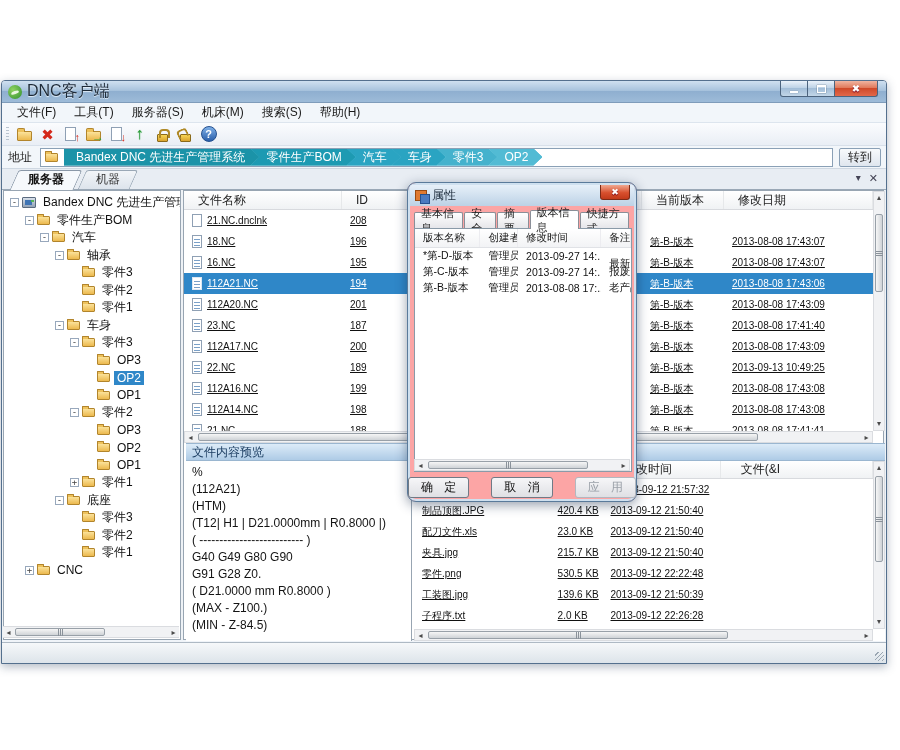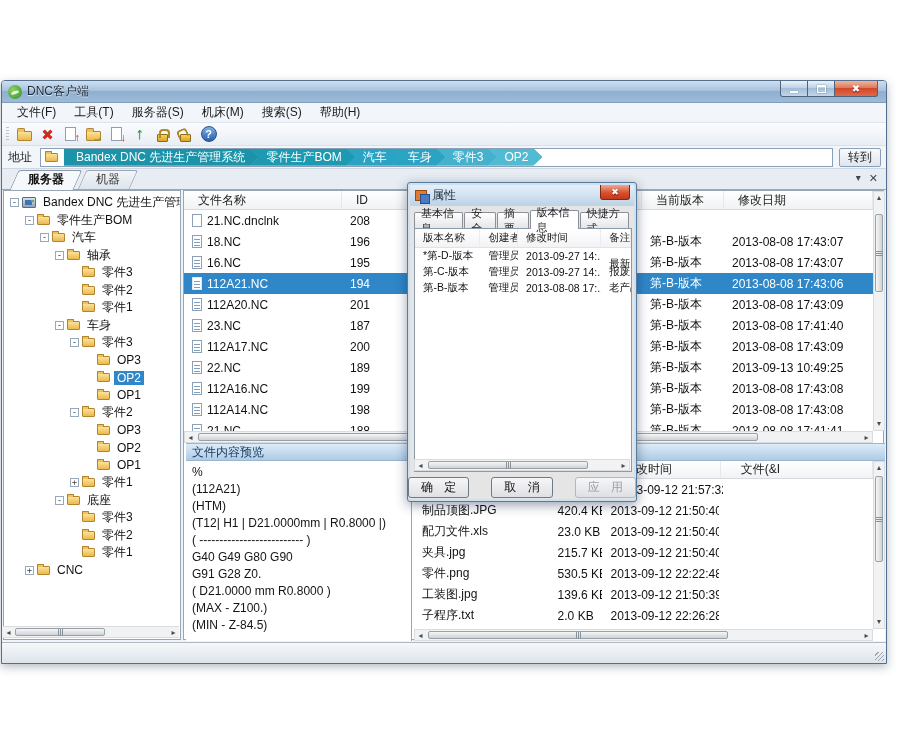--- a/index.html
+++ b/index.html
@@ -10,21 +10,21 @@
   .window { position:absolute; left:1px; top:80px; width:886px; height:584px;
             border:1px solid #54708e; border-radius:4px 4px 0 0;
             box-shadow:0 3px 10px rgba(40,60,90,.35); background:#f0f4f9; }
   .titlebar { position:absolute; left:0; top:0; width:100%; height:22px;
             background:linear-gradient(#cfe0f0 0%, #a8c3dd 45%, #8fafd0 50%, #9dbbd8 100%);
             border-bottom:1px solid #7f9cba; border-radius:3px 3px 0 0; display:flex; align-items:center; }
   .app-icon { width:14px; height:14px; margin:0 5px 0 6px; border-radius:50%;
             background:radial-gradient(circle at 35% 35%, #8fd35f, #2f8f2f); position:relative; }
   .app-icon::after { content:""; position:absolute; left:3px; top:6px; width:8px; height:3px;
             background:#eaf6e0; border-radius:50% 50% 50% 50%/60% 60% 40% 40%; transform:rotate(-20deg); }
-  .title-text { font-size:12px; color:#1d2a38; text-shadow:0 1px 1px #e8f2fb; }
+  .title-text { font-size:16px; color:#1d2a38; text-shadow:0 1px 1px #e8f2fb; }
   .win-controls { position:absolute; right:8px; top:0; display:flex; }
   .wbtn { height:16px; border:1px solid #4c647e; border-top:none; display:flex; align-items:center;
           justify-content:center; background:linear-gradient(#eaf2fa,#b9cfe4 50%,#a3bed8 50%,#c2d6e8); }
   .wbtn.min { width:28px; border-radius:0 0 0 3px; }
   .wbtn.max { width:26px; border-left:none; border-right:none; }
   .wbtn.close { width:44px; border-radius:0 0 3px 0;
           background:linear-gradient(#f0b4a0,#e07a5c 45%,#cf4a2a 50%,#e2684a); }
   .glyph-min { width:8px; height:2px; background:#fff; box-shadow:0 0 1px #345; margin-top:6px; }
   .glyph-max { width:9px; height:8px; border:1px solid #fff; border-top:2px solid #fff; box-shadow:0 0 1px #345; }
   .glyph-close { color:#fff; font-size:10px; line-height:10px; text-shadow:0 1px 1px #702; }
@@ -106,21 +106,21 @@
   .tree-label { padding:0 3px; }
   .tree-label.selected { background:#2f87c8; color:#fff; }
 
   .right { position:absolute; left:181px; top:0; width:701px; height:450px; background:#fff;
            border:1px solid #98a5b2; }
   .tl-header { position:absolute; left:0; top:0; width:689px; height:19px; display:flex;
            background:linear-gradient(#ffffff,#f0f2f4); border-bottom:1px solid #d8dade; }
   .hcell { height:100%; display:flex; align-items:center; padding-left:14px; font-size:12px; color:#222;
            border-right:1px solid #e6e8ea; overflow:hidden; white-space:nowrap; }
   .tl-body { position:absolute; left:0; top:19px; width:689px; height:221px; overflow:hidden; }
-  .lrow { display:flex; height:21px; align-items:center; font-size:12px; color:#111; }
+  .lrow { display:flex; height:21px; align-items:center; font-size:10px; color:#111;text-decoration:underline; }
   .lrow.selected { background:#2f87c8; color:#fff; }
   .lcell { height:100%; display:flex; align-items:center; padding-left:8px; overflow:hidden; white-space:nowrap; }
   .icn-page { position:relative; width:10px; height:13px; background:#fff; border:1px solid #8fa0b4;
               flex:none; margin-right:5px; }
   .icn-page.nc::after { content:""; position:absolute; left:1px; right:1px; top:3px; height:7px;
               background:repeating-linear-gradient(#7aa0c8 0 1px,transparent 1px 3px); }
   .lrow.selected .icn-page { border-color:#dce8f4; }
 
   
   .vscroll,.hscroll { position:absolute; background:#f1f2f4; border:1px solid #dadce0; }
@@ -158,21 +158,21 @@
 
   .statusbar { position:absolute; left:0; bottom:0; width:100%; height:21px;
                background:linear-gradient(#f6f8fa,#dde4ea); border-top:1px solid #aeb9c4;
                display:flex; align-items:center; justify-content:flex-end; padding-right:16px; }
   .seg { font-size:12px; color:#222; margin-left:6px; white-space:nowrap; }
   .grip { position:absolute; right:2px; bottom:2px; width:9px; height:9px;
           background:repeating-linear-gradient(135deg,transparent 0 2px,#9aa6b2 2px 3px); }
 
   
   .dialog { position:absolute; left:407px; top:182px; width:230px; height:320px;
-            background:#e5e5e5; border:1px solid #5a7a9a; border-radius:3px;
+            background:#fca5a5; border:1px solid #5a7a9a; border-radius:9px;
             box-shadow:0 3px 12px rgba(20,40,70,.45), inset 0 0 0 2px #cfe0ef; z-index:50; }
   .dlg-title { position:absolute; left:2px; top:2px; right:2px; height:21px;
             background:linear-gradient(#e7f0f9,#bcd2e6); border-radius:2px 2px 0 0;
             display:flex; align-items:center; font-size:12px; color:#1b2a3a; }
   .dlg-icon { position:relative; width:12px; height:11px; margin:0 5px 0 5px; background:#e07a30;
             border:1px solid #9a4a10; }
   .dlg-icon::after { content:""; position:absolute; left:4px; top:3px; width:8px; height:8px;
             background:#4a7ac0; border:1px solid #24508f; }
   .dlg-close { position:absolute; right:4px; top:0; width:30px; height:15px;
             background:linear-gradient(#f0a890,#d8502e 55%,#c23a1a); border:1px solid #7c2a16;

